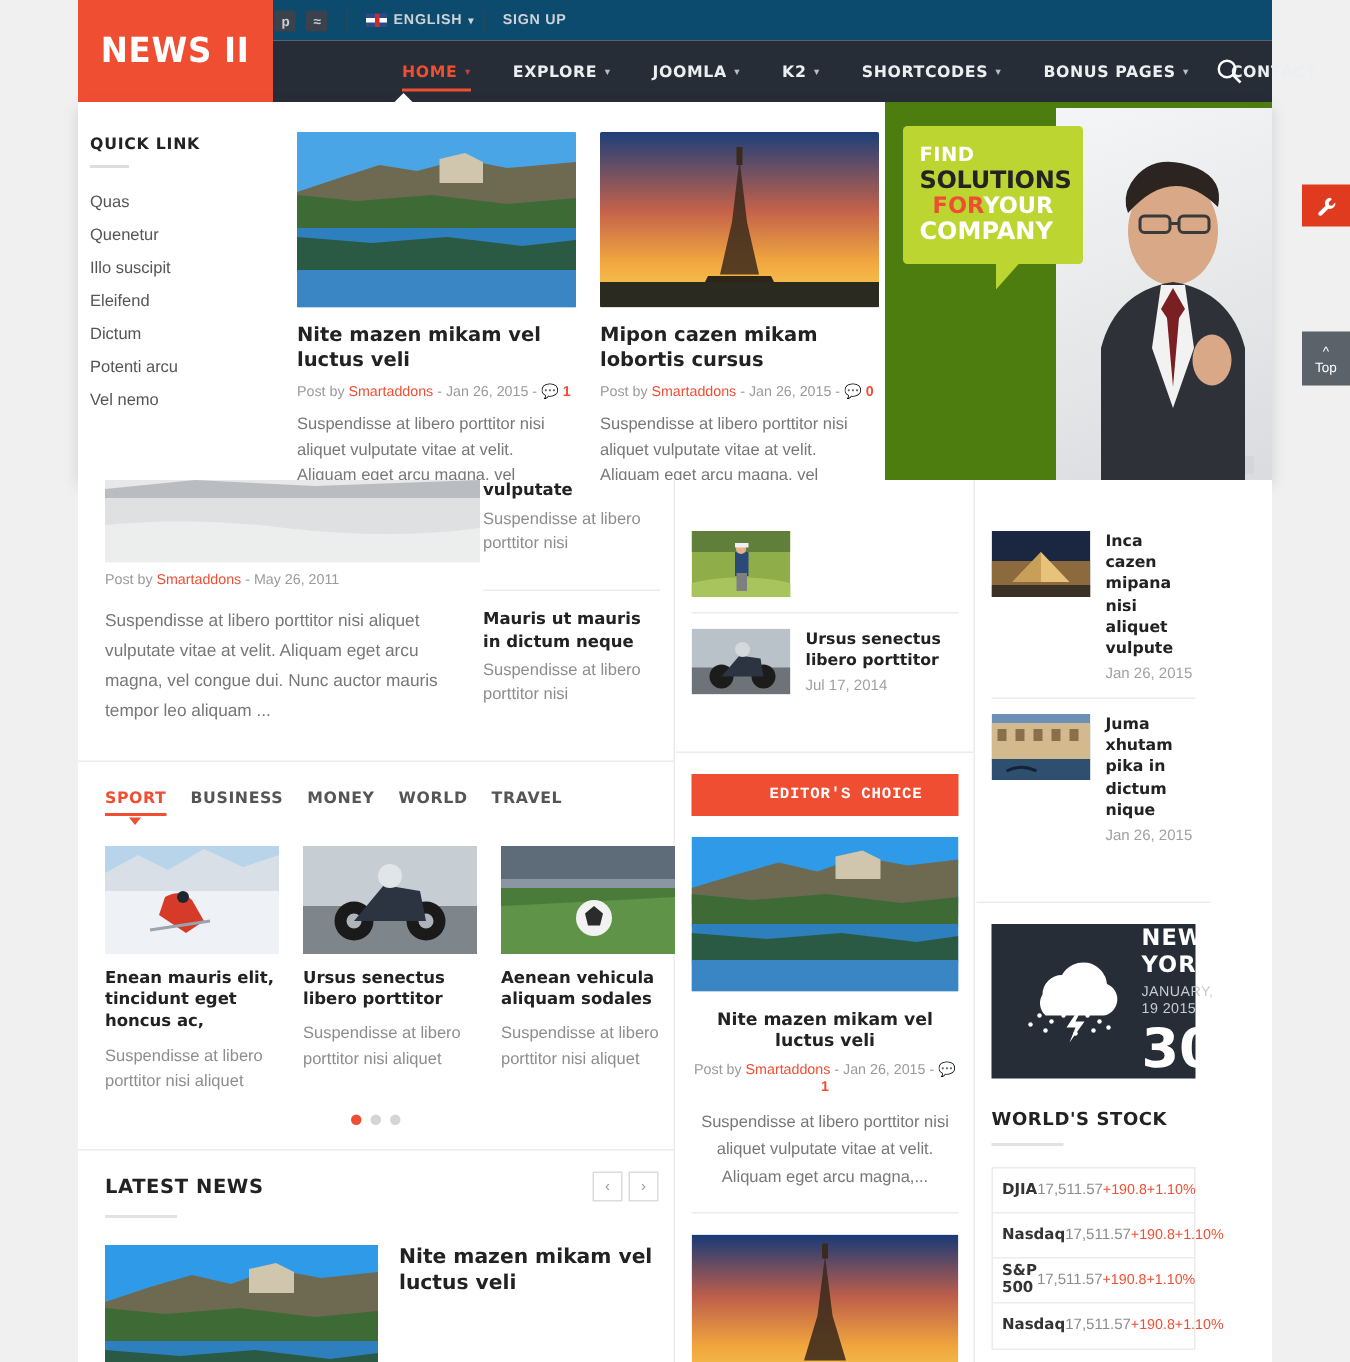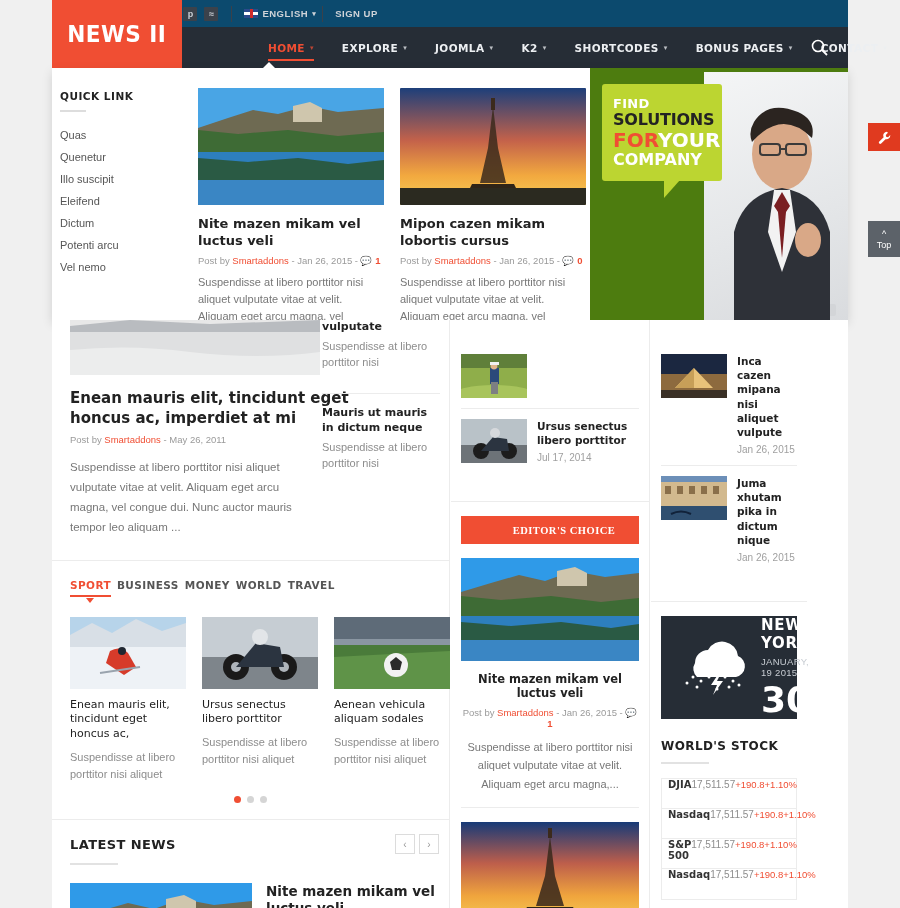--- a/index.html
+++ b/index.html
@@ -110,21 +110,21 @@
   }
   .bubble:after{
     content:""; position:absolute; left:62px; bottom:-17px; width:0;height:0;
     border-left:0 solid transparent; border-right:16px solid transparent;
     border-top:18px solid #bcd531;
   }
   .bb1 { color:#fff; font-weight:bold; font-size:13px; letter-spacing:.3px;
          font-family:"DejaVu Sans", sans-serif; }
   .bb2 { color:#232323; font-weight:bold; font-size:16px; letter-spacing:-.2px;
          font-family:"DejaVu Sans", sans-serif; line-height:1.1;}
-  .bb3 { font-weight:bold; font-size:20px; line-height:1.1;
+  .bb3 { font-weight:bold; font-size:15px; line-height:1.1;
          font-family:"DejaVu Sans", sans-serif;text-align:center; }
   .bb3 .or { color:#f04e33; }
   .bb3 .wh { color:#fff; }
   .bb4 { color:#fff; font-weight:bold; font-size:16px; line-height:1.1;
          font-family:"DejaVu Sans", sans-serif;}
   .man {
     position:absolute; right:-6px; top:4px; width:150px; height:248px;
   }
   .monitor {
     position:absolute; left:0; top:0; width:100%; height:100%;
@@ -160,39 +160,39 @@
   .sl-item { padding:0 0 12px; }
   .sl-t { font-size:11px; font-weight:bold; color:#222; line-height:1.35;
           font-family:"DejaVu Sans", sans-serif;}
   .sl-d { font-size:11px; color:#8d8d8d; line-height:1.5; margin-top:3px; }
   .sl-div { height:1px; background:#ececec; margin:10px 0 12px; }
 
   .hr-full { height:1px; background:#ececec; }
 
   
   .tabs-sec { padding:18px 10px 0; }
-  .tabs { display:flex; gap:6px; align-items:flex-end; padding-left:8px;}
+  .tabs { display:flex; gap:16px; align-items:flex-end; padding-left:8px;}
   .tab {
     font-size:10.5px; font-weight:bold; letter-spacing:.4px; text-transform:uppercase;
     color:#555; position:relative; padding-bottom:6px;
     font-family:"DejaVu Sans", sans-serif;
   }
   .tab.active { color:#f04e33; }
   .tab.active:after{
     content:""; position:absolute; left:0; right:0; bottom:0; height:2px; background:#f04e33;
   }
   .tab.active:before{
     content:""; position:absolute; left:50%; margin-left:-4px; bottom:-6px;
     width:0;height:0;border-left:4px solid transparent;border-right:4px solid transparent;
     border-top:5px solid #f04e33;
   }
   .tab-cards { display:flex; gap:16px; margin:20px 0 0 8px; }
   .tc { width:116px; }
   .tc-img { width:116px; height:72px; overflow:hidden; }
-  .tc-t { font-size:11px; font-weight:normal; color:#222; line-height:1.35; margin-top:9px;
+  .tc-t { font-size:11px; font-weight:bold; color:#222; line-height:1.35; margin-top:9px;
           font-family:"DejaVu Sans", sans-serif; }
   .tc-d { font-size:11px; color:#8d8d8d; line-height:1.5; margin-top:7px; }
   .dots { display:flex; gap:6px; justify-content:center; margin-top:14px; }
   .dot { width:7px; height:7px; border-radius:50%; background:#d5d5d5; }
   .dot.on { background:#f04e33; }
 
   
   .ln-sec { padding:14px 10px 0; position:relative; }
   .sec-head { display:flex; justify-content:space-between; align-items:center; padding-left:8px; }
   .sec-title {
@@ -216,21 +216,21 @@
   .sp-t { font-size:10.5px; font-weight:bold; color:#222; line-height:1.35;
           font-family:"DejaVu Sans", sans-serif; }
   .sp-date { font-size:10px; color:#a0a0a0; margin-top:5px; }
   .sp-div { height:1px; background:#ececec; }
 
   
   .ec-wrap { padding:14px 10px 0; }
   .ec-head {
     background:#f04e33; color:#fff; height:28px; display:flex; align-items:center;
     justify-content:center; font-size:10.5px; font-weight:bold; letter-spacing:.5px;
-    text-transform:uppercase; font-family:Liberation Serif, serif;padding-left:28px;
+    text-transform:uppercase; font-family:Liberation Mono, monospace;padding-left:28px;
   }
   .ec-img { width:100%; height:103px; overflow:hidden; margin-top:14px; }
   .ec-t { font-size:11.5px; font-weight:bold; color:#222; text-align:center; margin-top:11px;
           font-family:"DejaVu Sans", sans-serif; }
   .ec-meta { text-align:center; margin-top:7px; }
   .ec-d { font-size:11px; color:#777; line-height:1.65; text-align:center; margin-top:9px; }
   .ec-div { height:1px; background:#ececec; margin:14px 0; }
 
   
   .wx-wrap { padding:14px 10px 0; }
@@ -243,21 +243,21 @@
   .wx-date { color:#c7ccd2; font-size:9.5px; margin-top:4px; letter-spacing:.3px; }
   .wx-temp { color:#fff; font-size:36px; font-weight:bold; line-height:1; margin-top:4px;
              font-family:"DejaVu Sans", sans-serif; }
   .wx-temp sup { font-size:17px; vertical-align:super; }
 
   .stk-title {
     font-size:12px; font-weight:bold; color:#222; letter-spacing:.4px;
     text-transform:uppercase; margin-top:20px; font-family:"DejaVu Sans", sans-serif;
   }
   .stk-table { border:1px solid #ececec; margin-top:14px; }
-  .stk-row { display:flex; align-items:flex-start; height:30px; border-bottom:1px solid #ececec;
+  .stk-row { display:flex; align-items:center; height:30px; border-bottom:1px solid #ececec;
              padding:0 6px; }
   .stk-row:last-child { border-bottom:none; }
   .stk-n { width:52px; font-size:10px; font-weight:bold; color:#333;
            font-family:"DejaVu Sans", sans-serif; }
   .stk-v { width:52px; font-size:10px; color:#8d8d8d; }
   .stk-c { width:40px; font-size:9.5px; color:#f04e33; }
   .stk-p { flex:1; font-size:9.5px; color:#f04e33; text-align:right; }
 
   .rv-title {
     font-size:12px; font-weight:bold; color:#222; letter-spacing:.4px;
@@ -451,21 +451,20 @@
     <div class="col-a">
       <div class="feat">
         <div class="feat-img">
           <svg class="img" viewBox="0 0 250 55" preserveAspectRatio="none">
             <rect width="250" height="55" fill="#e8e8e8"></rect>
             <path d="M0 6 L60 0 L140 4 L250 0 L250 12 L0 14Z" fill="#b9bcc0"></path>
             <rect y="12" width="250" height="43" fill="#dfe0e1"></rect>
             <path d="M0 30 q60 -6 120 2 q70 8 130 0 L250 55 L0 55Z" fill="#eceded"></path>
           </svg>
         </div>
-        <div class="feat-title">Enean mauris elit, tincidunt eget honcus ac, imperdiet at mi</div>
         <div class="meta feat-meta">
           <span>Post by</span>
           <span class="by">Smartaddons</span>
           - <span>May 26, 2011</span>
         </div>
         <div class="feat-desc">Suspendisse at libero porttitor nisi aliquet vulputate vitae at velit. Aliquam eget arcu magna, vel congue dui. Nunc auctor mauris tempor leo aliquam ...</div>
 
         <div class="sidelist">
           <div class="sl-item">
             <div class="sl-t">vulputate</div>

